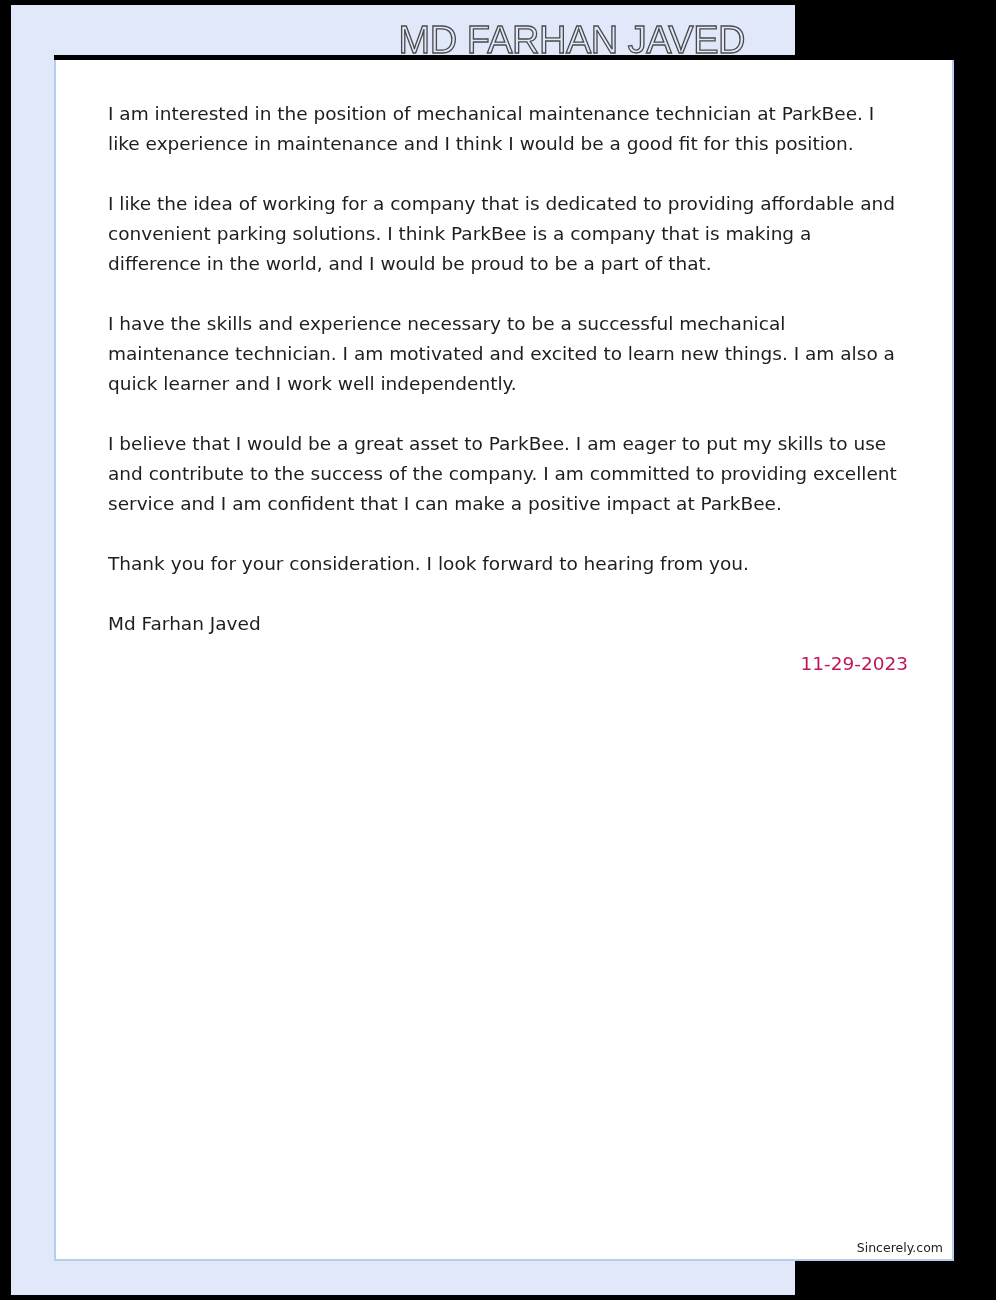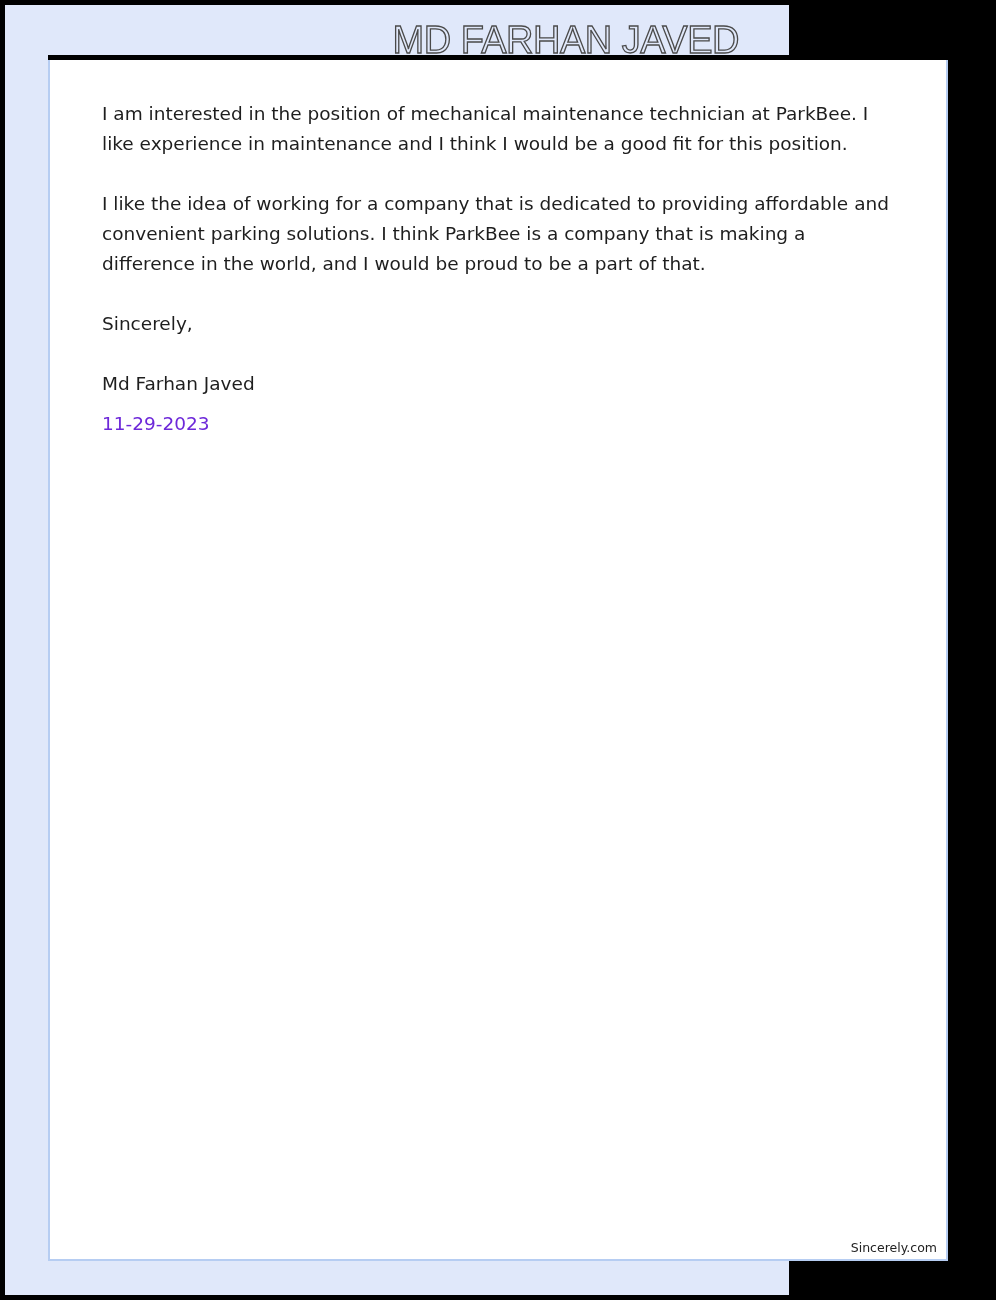--- a/index.html
+++ b/index.html
@@ -5,21 +5,21 @@
     html, body { margin: 0; padding: 0; }
     body {
       width: 996px; height: 1300px;
       background: #000;
       font-family: "DejaVu Sans", sans-serif;
       position: relative;
       overflow: hidden;
     }
     .page {
       position: absolute;
-      left: 5px; top: 5px;
+      left: 11px; top: 5px;
       width: 784px; height: 1290px;
       background: #e0e8fa;
     }
     .title {
       position: absolute;
       right: 50px; top: 13px;
       font-family: "Liberation Sans", sans-serif;
       font-size: 38px;
       line-height: 44px;
       letter-spacing: -0.5px;
@@ -44,39 +44,41 @@
     }
     .letter {
       position: absolute;
       left: 52px; top: 44px;
       width: 800px;
       font-size: 18.5px;
       line-height: 30px;
       color: #1e1e1e;
     }
     .letter p { margin: 0 0 30px 0; }
-    .letter p.date { color: #6d28d9; margin-top: -20px; }
+    .letter p.date { color: #be185d; margin-top: -20px; text-align: right; }
     .footer {
       position: absolute;
       right: 9px; bottom: 4px;
       font-size: 12.5px;
       color: #222;
     }
   </style>
 </head>
 <body>
 
 <div class="page">
   <div class="title">MD FARHAN JAVED</div>
 
   <div class="card">
     <div class="letter">
       <p>I am interested in the position of mechanical maintenance technician at ParkBee. I like experience in maintenance and I think I would be a good fit for this position.</p>
       <p>I like the idea of working for a company that is dedicated to providing affordable and convenient parking solutions. I think ParkBee is a company that is making a difference in the world, and I would be proud to be a part of that.</p>
-      <p>Sincerely,</p>
+      <p>I have the skills and experience necessary to be a successful mechanical maintenance technician. I am motivated and excited to learn new things. I am also a quick learner and I work well independently.</p>
+      <p>I believe that I would be a great asset to ParkBee. I am eager to put my skills to use and contribute to the success of the company. I am committed to providing excellent service and I am confident that I can make a positive impact at ParkBee.</p>
+      <p>Thank you for your consideration. I look forward to hearing from you.</p>
       <p>Md Farhan Javed</p>
       <p class="date">11-29-2023</p>
     </div>
     <div class="footer">Sincerely.com</div>
   </div>
 
   <div class="topbar"></div>
 </div>
 
 </body></html>

